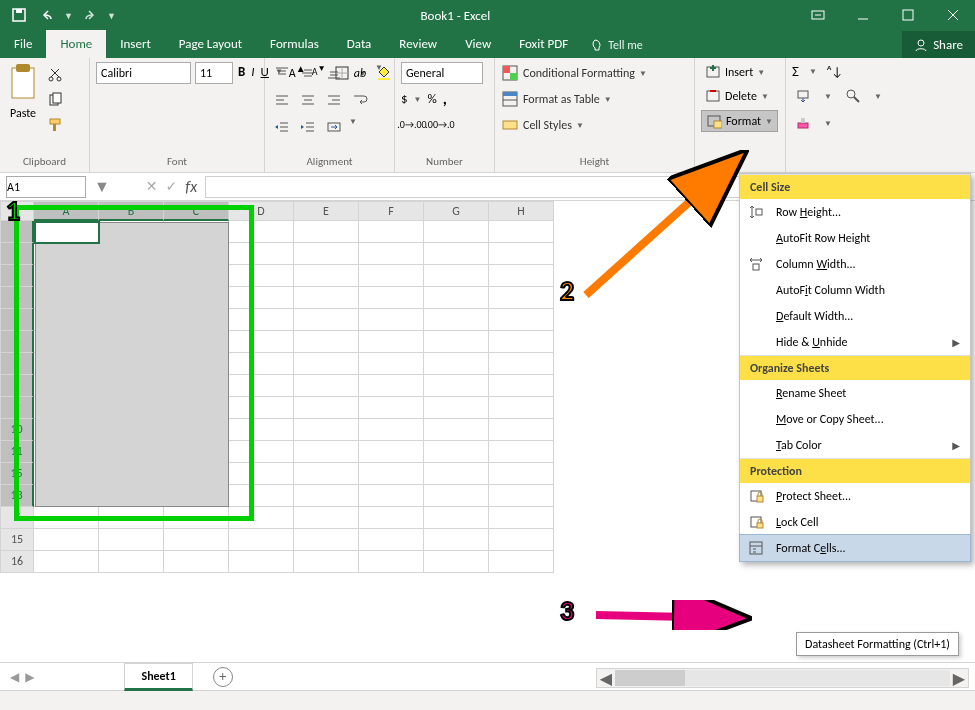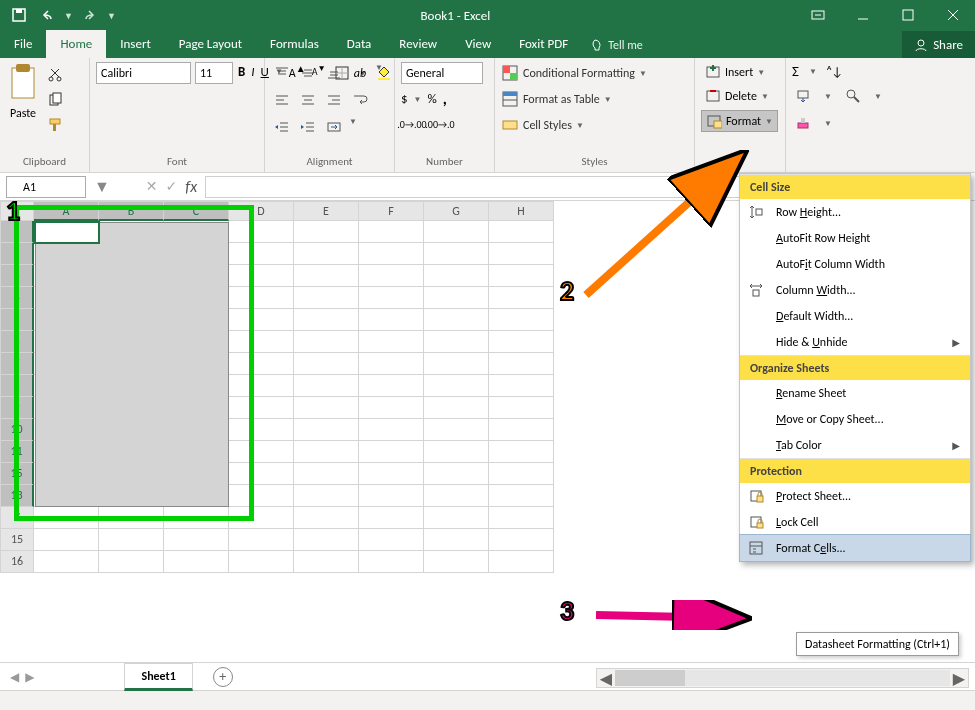--- a/index.html
+++ b/index.html
@@ -18,21 +18,21 @@
 .ribbon { height: 115px; background: #f3f2f1; border-bottom: 1px solid #d4d4d4; display: flex; position: relative; }
 .rgroup { border-right: 1px solid #d4d4d4; display: flex; flex-direction: column; justify-content: space-between; padding: 4px 6px 2px; }
 .rgroup .lbl { text-align: center; font-size: 11px; color: #666; padding: 2px 0; }
 .rgroup .body { flex: 1; display: flex; align-items: flex-start; gap: 4px; }
 .icbtn { width: 22px; height: 22px; display: inline-flex; align-items: center; justify-content: center; }
 select, input { font-size: 12px; border: 1px solid #ababab; background: #fff; }
 .stylesrow { display:flex; align-items:center; gap:4px; font-size:12px; color:#333; padding:2px 0; }
 .cellsbtn { display:flex; align-items:center; gap:4px; font-size:12px; padding:2px 4px; }
 .cellsbtn.active { background:#c6c6c6; border:1px solid #a0a0a0; }
 .fmbar { height: 28px; background:#fff; border-bottom:1px solid #d4d4d4; display:flex; align-items:center; gap:8px; padding:0 6px; }
-.namebox { width:80px; height:22px; border:1px solid #ababab; font-size:12px; padding:2px 16px; }
+.namebox { width:80px; height:22px; border:1px solid #ababab; font-size:12px; padding:2px 0; }
 .fxinput { flex:1; height:22px; border:1px solid #cfcfcf; }
 .sheetwrap { position:relative; height: calc(100% - 30px - 28px - 115px - 28px - 28px - 20px); overflow:hidden; background:#fff; }
 .grid { position:absolute; inset:0; }
 .colheads { position:absolute; top:0; left:34px; height:20px; display:flex; }
 .colheads div { width:65px; border:1px solid #d4d4d4; border-left:none; background:#e6e6e6; text-align:center; font-size:12px; color:#555; line-height:19px; }
 .colheads div.sel { background:#bfbfbf; color:#217346; border-bottom:2px solid #217346; }
 .rowheads { position:absolute; top:20px; left:0; width:34px; }
 .rowheads div { height:22px; border:1px solid #d4d4d4; border-top:none; background:#e6e6e6; text-align:center; font-size:12px; color:#555; line-height:21px; }
 .rowheads div.sel { background:#bfbfbf; color:#217346; border-right:2px solid #217346; }
 .corner { position:absolute; left:0; top:0; width:34px; height:20px; border:1px solid #d4d4d4; background:#e6e6e6; }
@@ -335,21 +335,21 @@
           <span style="font-size:8px;color:#666">▼</span>
         </div>
       <div class="stylesrow">
           <svg width="18" height="18" viewBox="0 0 18 18">
             <rect x="2" y="5" width="14" height="8" fill="#ffe08a" stroke="#b08830"></rect>
           </svg>
           <span>Cell Styles</span>
           <span style="font-size:8px;color:#666">▼</span>
         </div>
     </div>
-    <div class="lbl">Styles</div>
+    <div class="lbl">Height</div>
   </div>
   <div class="rgroup" style="width:90px;border-right:none">
     <div class="body" style="flex-direction:column;gap:4px">
       <div class="cellsbtn">
           <svg width="16" height="16" viewBox="0 0 16 16">
             <rect x="2" y="3" width="12" height="10" fill="none" stroke="#555"></rect>
             <line x1="8" y1="1" x2="8" y2="7" stroke="#217346" stroke-width="2"></line>
             <line x1="5" y1="4" x2="11" y2="4" stroke="#217346" stroke-width="2"></line>
           </svg>
           <span>Insert</span>
@@ -648,28 +648,28 @@
       <span class="ic"><svg width="16" height="16" viewBox="0 0 16 16">
           <path d="M4 2 L4 14 M2 4 L4 2 L6 4 M2 12 L4 14 L6 12" fill="none" stroke="#555"></path>
           <rect x="8" y="5" width="6" height="6" fill="none" stroke="#555"></rect>
         </svg></span>
       <span>Row <span class="u">H</span>eight...</span>
     </div>
   <div class="dd-item">
       <span><span class="u">A</span>utoFit Row Height</span>
     </div>
   <div class="dd-item">
-      <span>AutoF<span class="u">i</span>t Column Width</span>
-    </div>
-  <div class="dd-item">
       <span class="ic"><svg width="16" height="16" viewBox="0 0 16 16">
           <path d="M2 4 L14 4 M4 2 L2 4 L4 6 M12 2 L14 4 L12 6" fill="none" stroke="#555"></path>
           <rect x="5" y="8" width="6" height="6" fill="none" stroke="#555"></rect>
         </svg></span>
       <span>Column <span class="u">W</span>idth...</span>
+    </div>
+  <div class="dd-item">
+      <span>AutoF<span class="u">i</span>t Column Width</span>
     </div>
   <div class="dd-item">
       <span><span class="u">D</span>efault Width...</span>
     </div>
   <div class="dd-item">
       <span>Hide &amp; <span class="u">U</span>nhide</span>
       <span class="arr">▶</span>
     </div>
   <div class="dd-hdr">Organize Sheets</div>
   <div class="dd-item">

